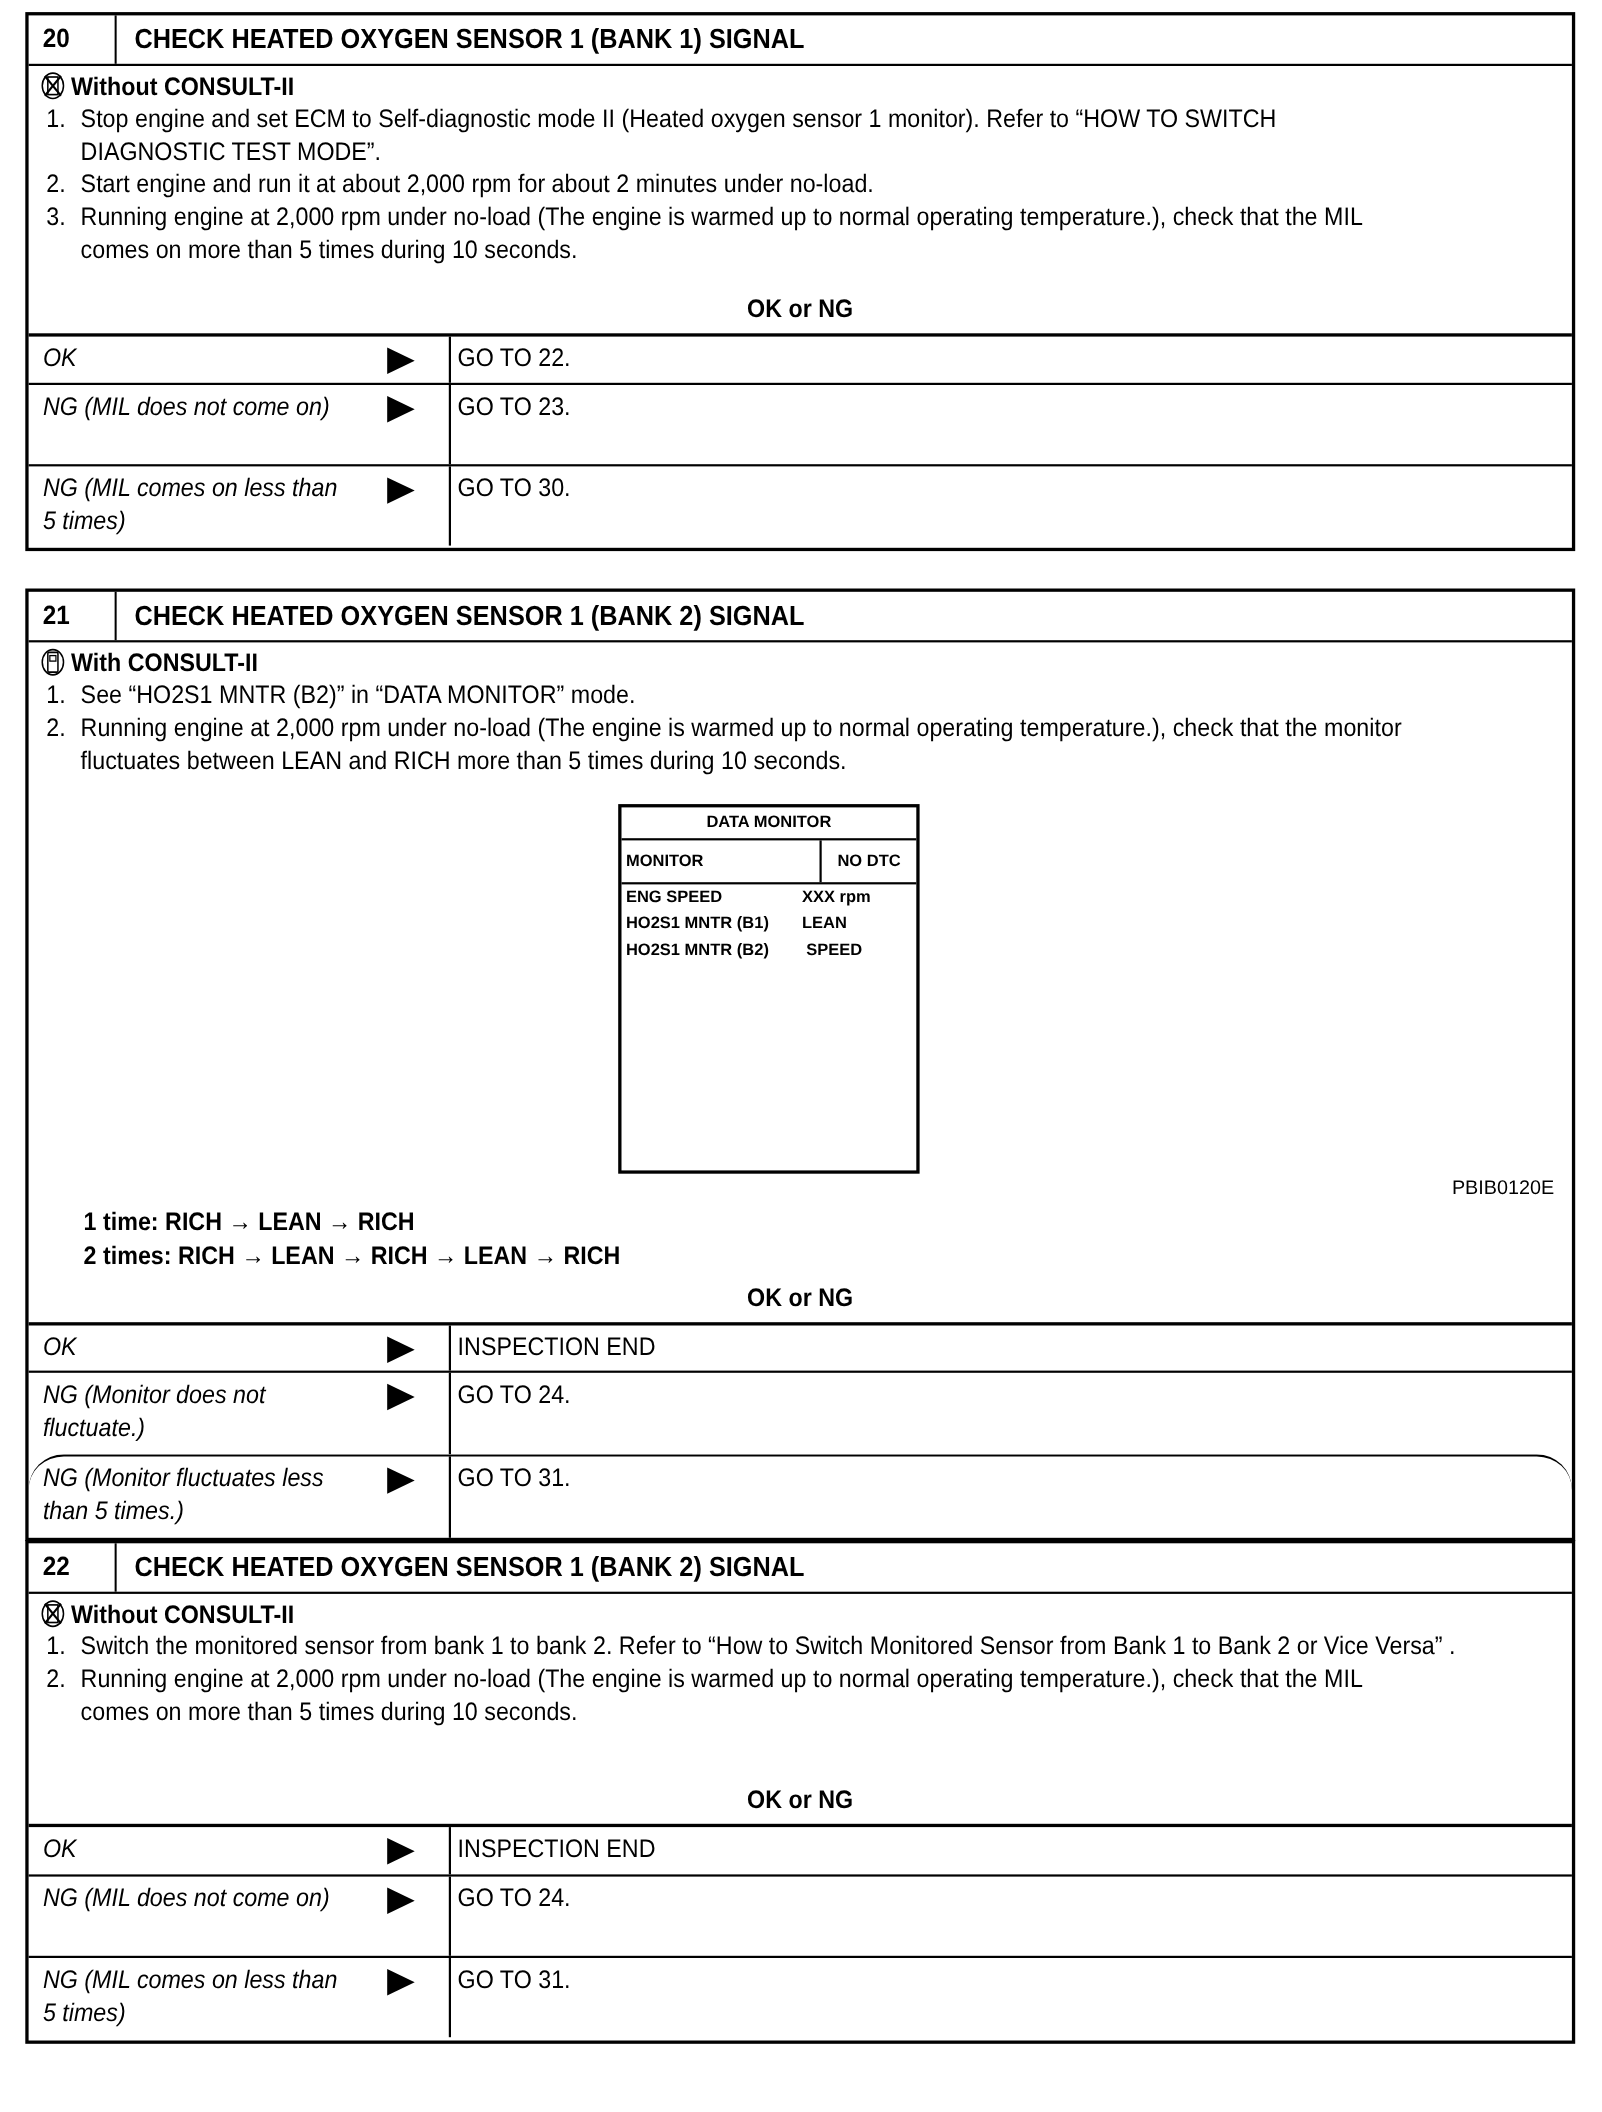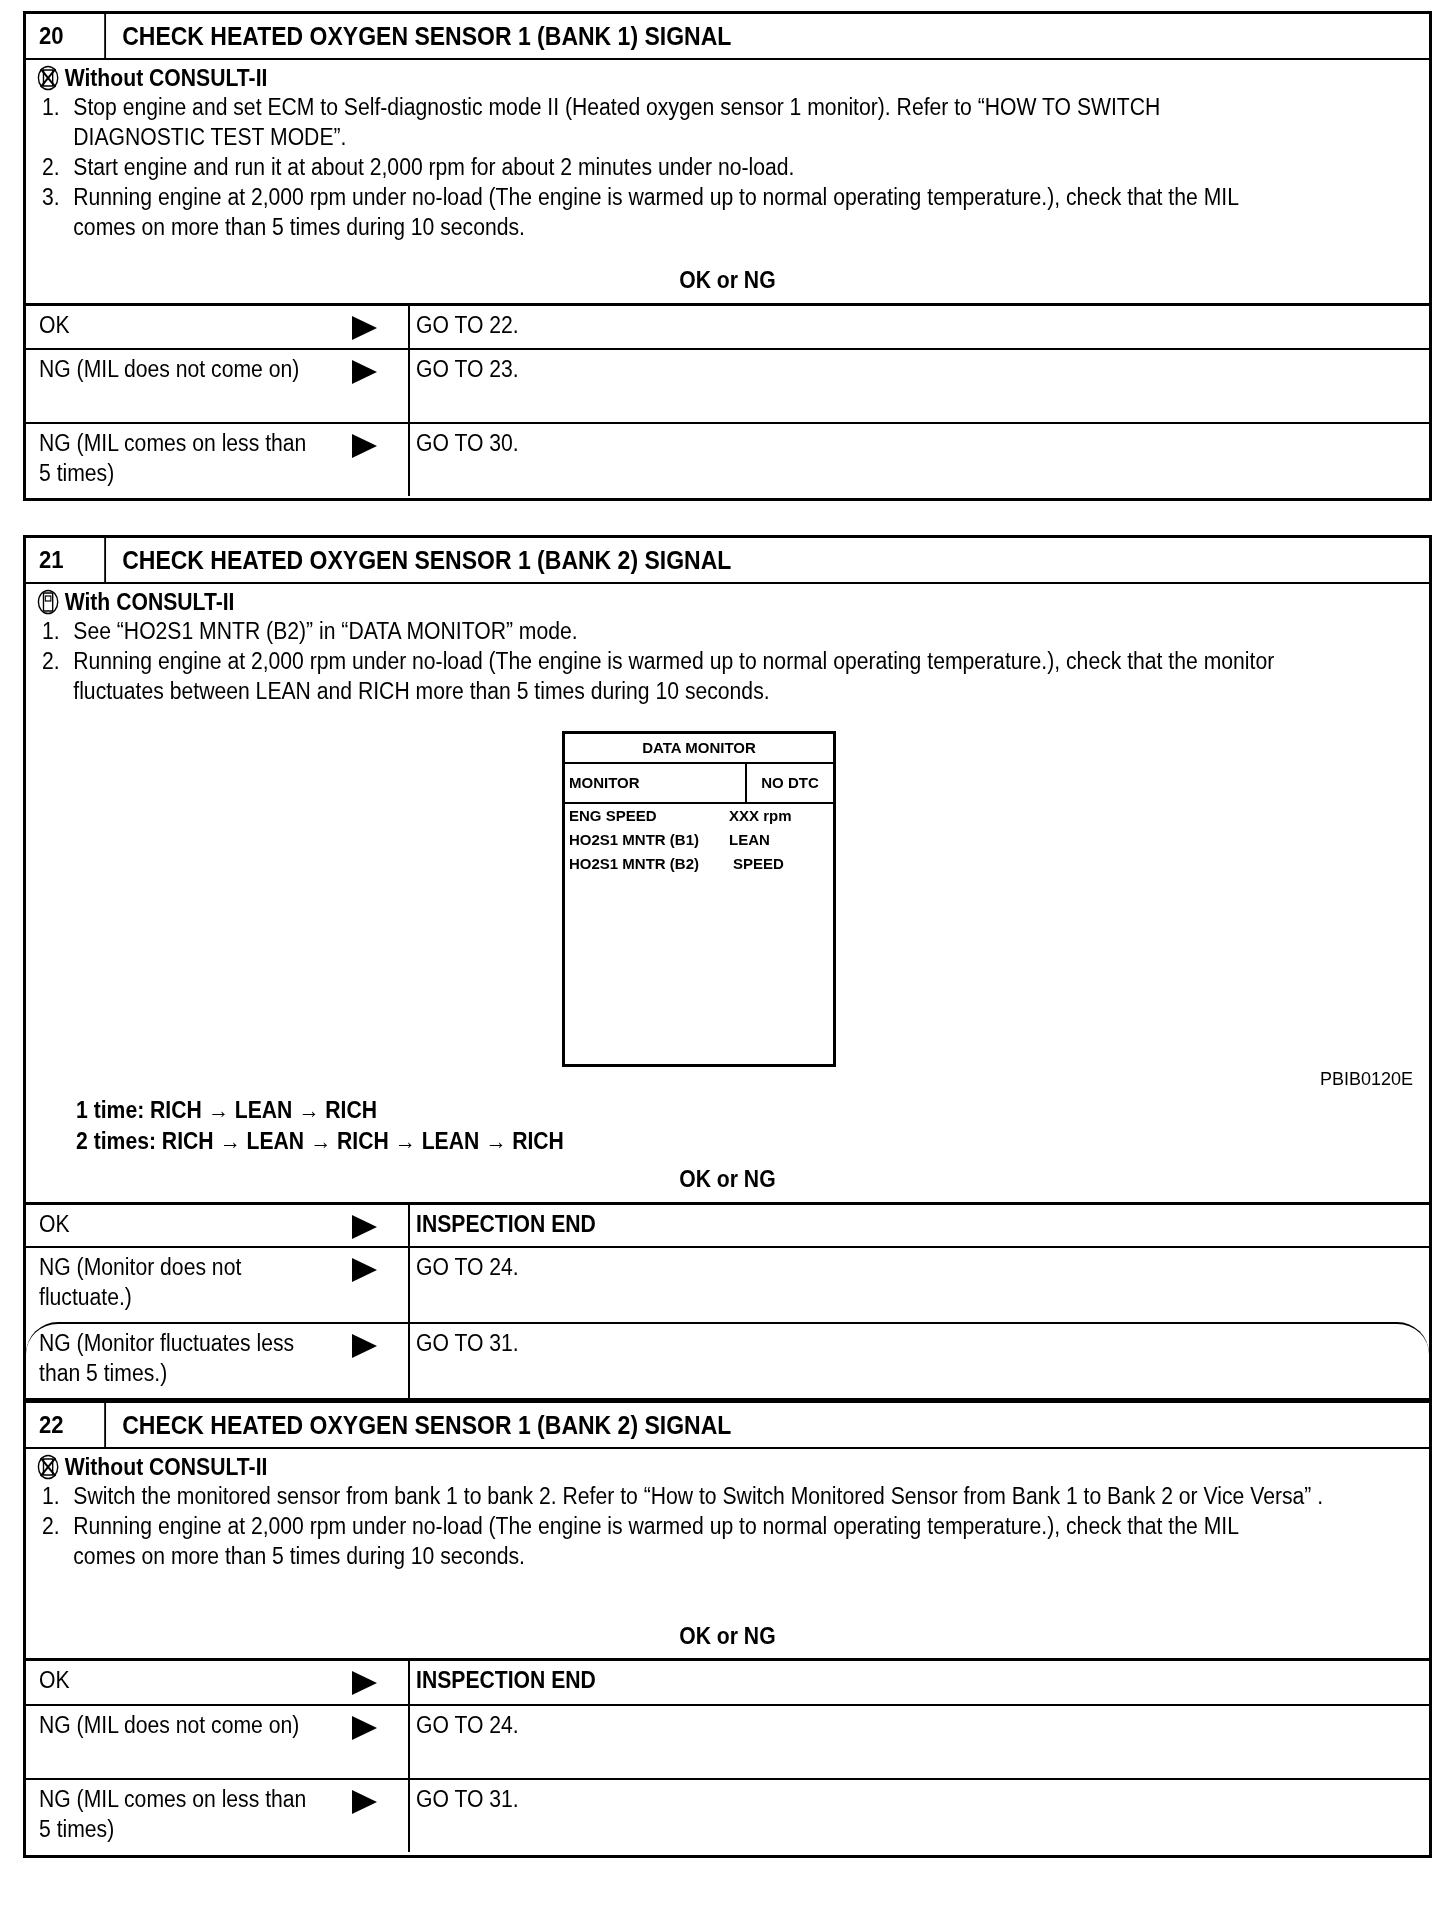--- a/index.html
+++ b/index.html
@@ -18,27 +18,27 @@
   ol.steps { margin: 0; padding: 0 10px 0 16px; list-style: none; }
   ol.steps li { font-size: 23px; line-height: 30px; display: flex; transform: scaleX(0.92); transform-origin: left; width: 1480px; }
   ol.steps li .n { width: 34px; flex: none; }
   ol.steps li .t { flex: 1; }
   .okng { text-align: center; font-weight: bold; font-size: 23px; line-height: 30px; }
   .okng span { display: inline-block; transform: scaleX(0.92); }
   .rows { border-top: 3px solid #000; }
   .row { display: flex; border-top: 2px solid #000; }
   .row:first-child { border-top: none; }
   .row .cond { width: 384px; border-right: 2px solid #000; position: relative; box-sizing: border-box;
-               padding: 4px 0 0 13px; font-size: 23px; line-height: 30px; }
+               padding: 4px 0 0 13px; font-size: 23px; line-height: 30px; font-style: italic; }
   .row .cond .ct { display: inline-block; width: 300px; transform: scaleX(0.92); transform-origin: left; }
   .row .cond .arrow { position: absolute; left: 326px; top: 10px; width: 0; height: 0;
                       border-top: 12px solid transparent; border-bottom: 12px solid transparent; border-left: 25px solid #000; }
   .row .res { flex: 1; padding: 4px 0 0 6px; font-size: 23px; line-height: 30px; }
   .row .res span { display: inline-block; transform: scaleX(0.92); transform-origin: left; }
-  .row .res.bold { font-weight: bold; }
+  .row .res.bold { font-weight: normal; }
   .dm { position: absolute; left: 536px; top: 147px; width: 268px; height: 330px; border: 3px solid #000; background: #fff; }
   .dm .dmh { text-align: center; font-weight: bold; font-size: 15px; line-height: 28px; border-bottom: 2px solid #000; }
   .dm .dmr { display: flex; border-bottom: 2px solid #000; height: 38px; }
   .dm .dmr .l { flex: 1; font-weight: bold; font-size: 15px; line-height: 38px; padding-left: 4px; border-right: 2px solid #000; }
   .dm .dmr .r { width: 86px; font-weight: bold; font-size: 15px; line-height: 38px; text-align: center; }
   .dm .dml { font-weight: bold; font-size: 15px; line-height: 24px; padding-left: 4px; display: flex; }
   .dm .dml .k { width: 160px; }
   .dm .dml:first-of-type { margin-top: 6px; }
   .figid { position: absolute; right: 16px; top: 485px; font-size: 18px; }
   .cycles { position: absolute; left: 50px; font-weight: bold; font-size: 23px; line-height: 32px; white-space: nowrap;

